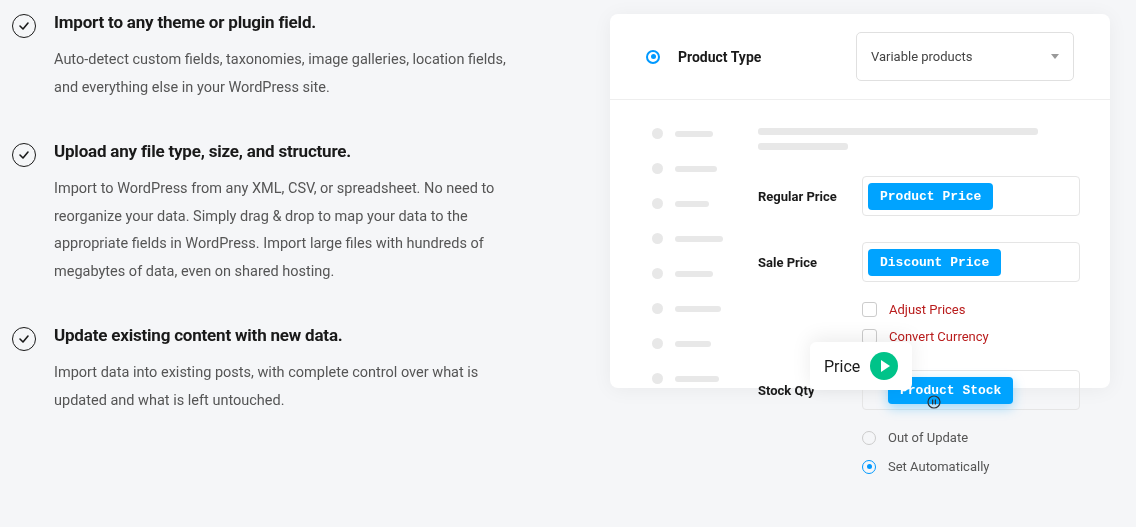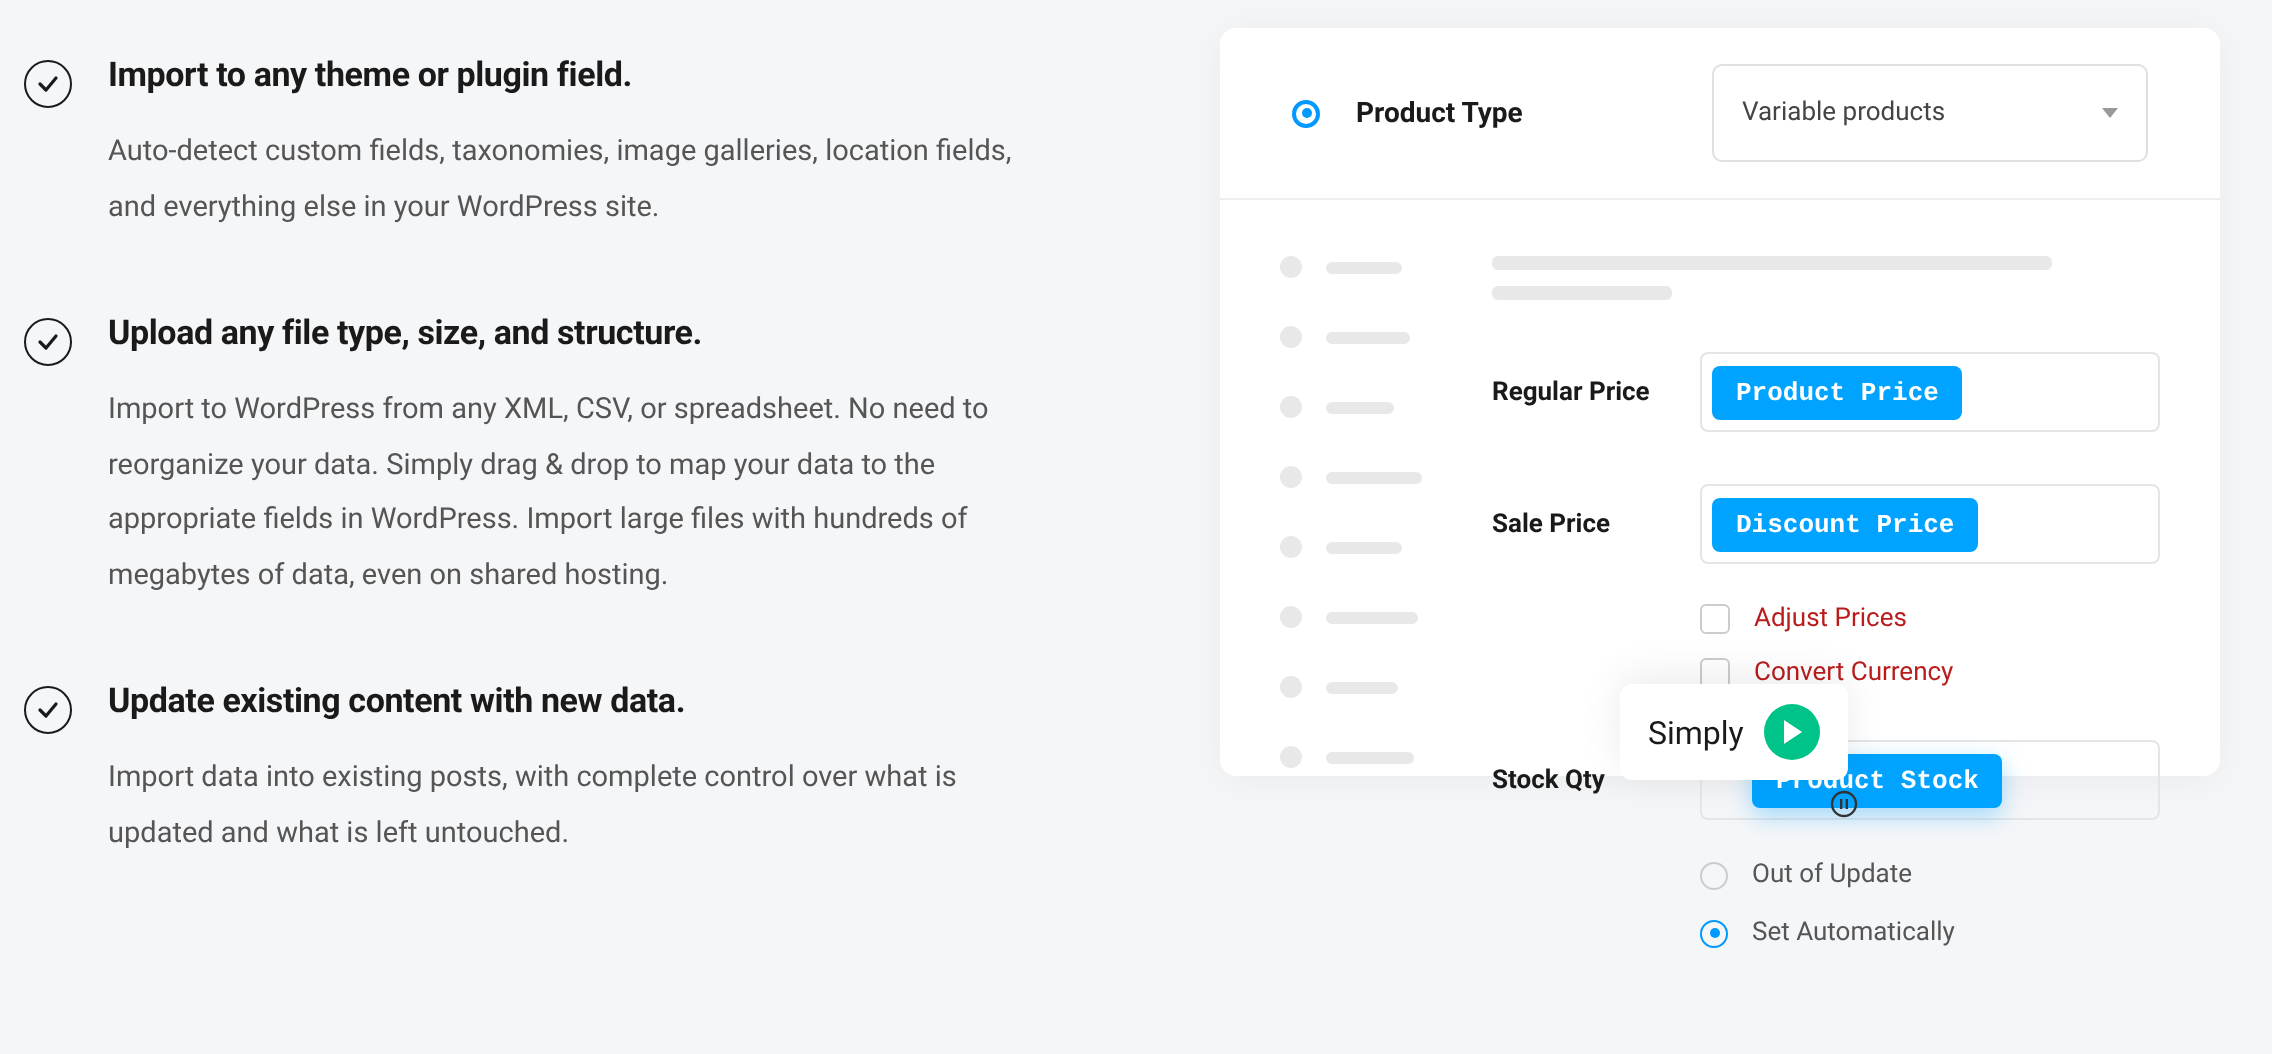--- a/index.html
+++ b/index.html
@@ -11,21 +11,21 @@
       overflow: hidden;
       position: relative;
     }
     .container {
       display: flex;
       width: 100%;
       height: 100%;
     }
     .left-col {
       width: 560px;
-      padding: 28px 40px 0 12px;
+      padding: 12px 40px 0 12px;
     }
     .feature {
       display: flex;
       gap: 18px;
       margin-bottom: 40px;
     }
     .check-circle {
       width: 24px;
       height: 24px;
       border: 1.5px solid #1a1a1a;
@@ -101,21 +101,21 @@
       color: #444;
       cursor: pointer;
     }
     .chevron {
       width: 0;
       height: 0;
       border-left: 4px solid transparent;
       border-right: 4px solid transparent;
       border-top: 5px solid #999;
     }
-    .panel-body { display: flex; padding: 28px 0 0 0; }
+    .panel-body { display: flex; padding: 28px 0 0 12px; }
     .sidebar-skel {
       width: 130px;
       padding: 0 18px 0 30px;
     }
     .skel-row {
       display: flex;
       align-items: center;
       gap: 12px;
       margin-bottom: 24px;
     }
@@ -400,17 +400,17 @@
           <div class="radio-row">
             <div class="radio-circle selected"></div>
             <span>Set Automatically</span>
           </div>
         </div>
 
       </div>
     </div>
 
     <div class="watch-popup">
-      <span class="watch-label">Simply</span>
+      <span class="watch-label">Price</span>
       <span class="play-circle"></span>
     </div>
   </div>
 </div>
 
 </body></html>

